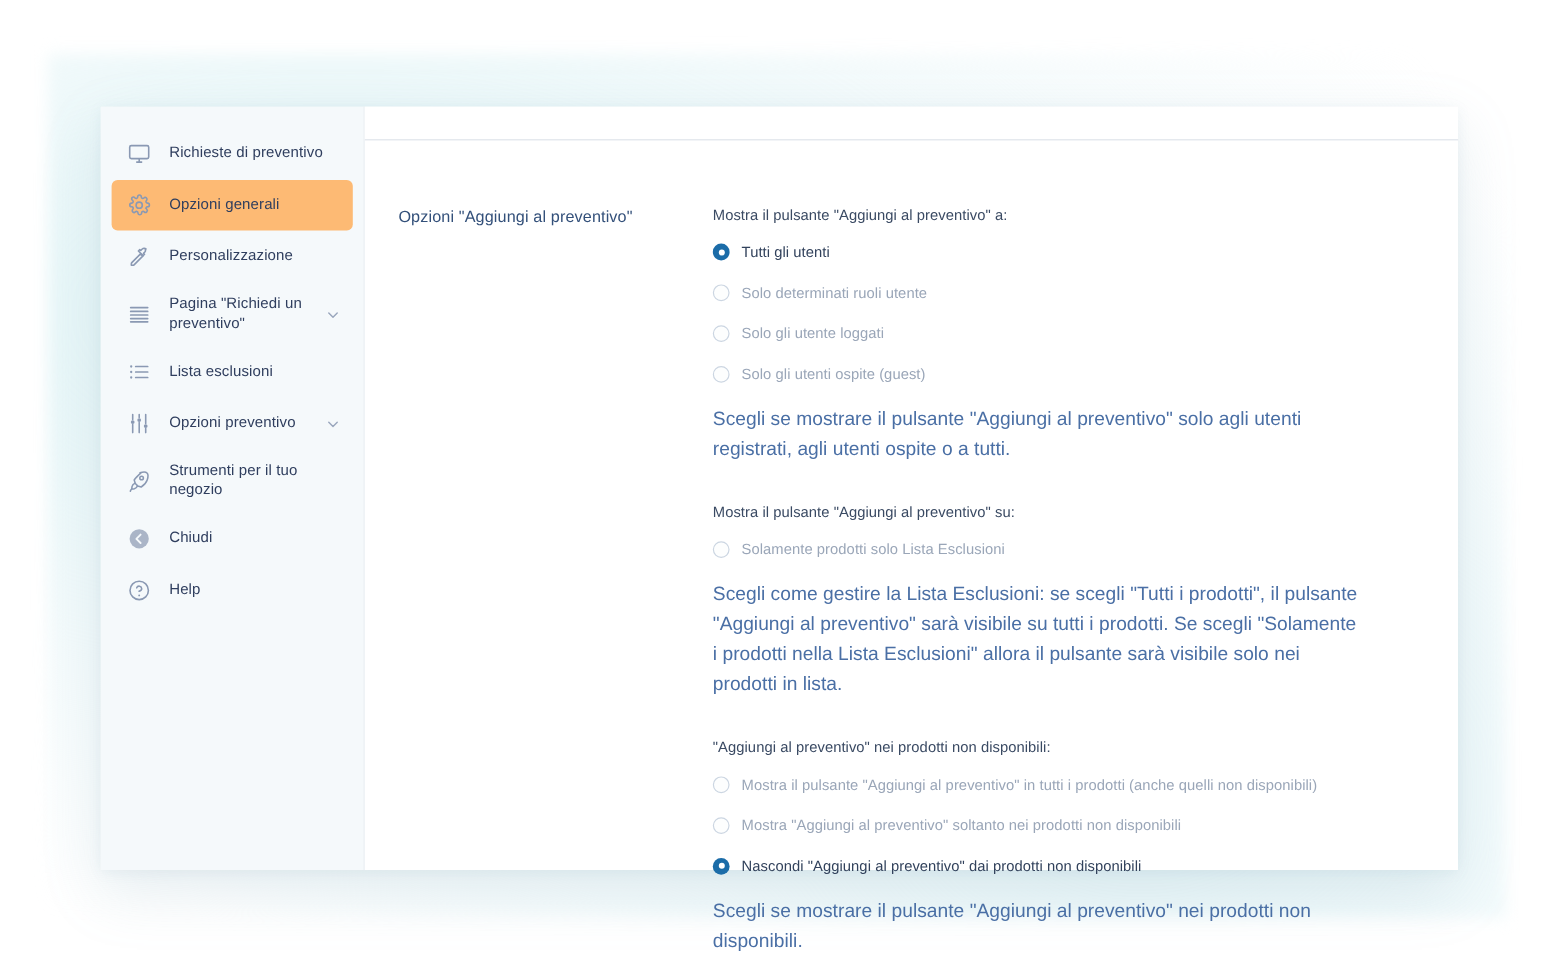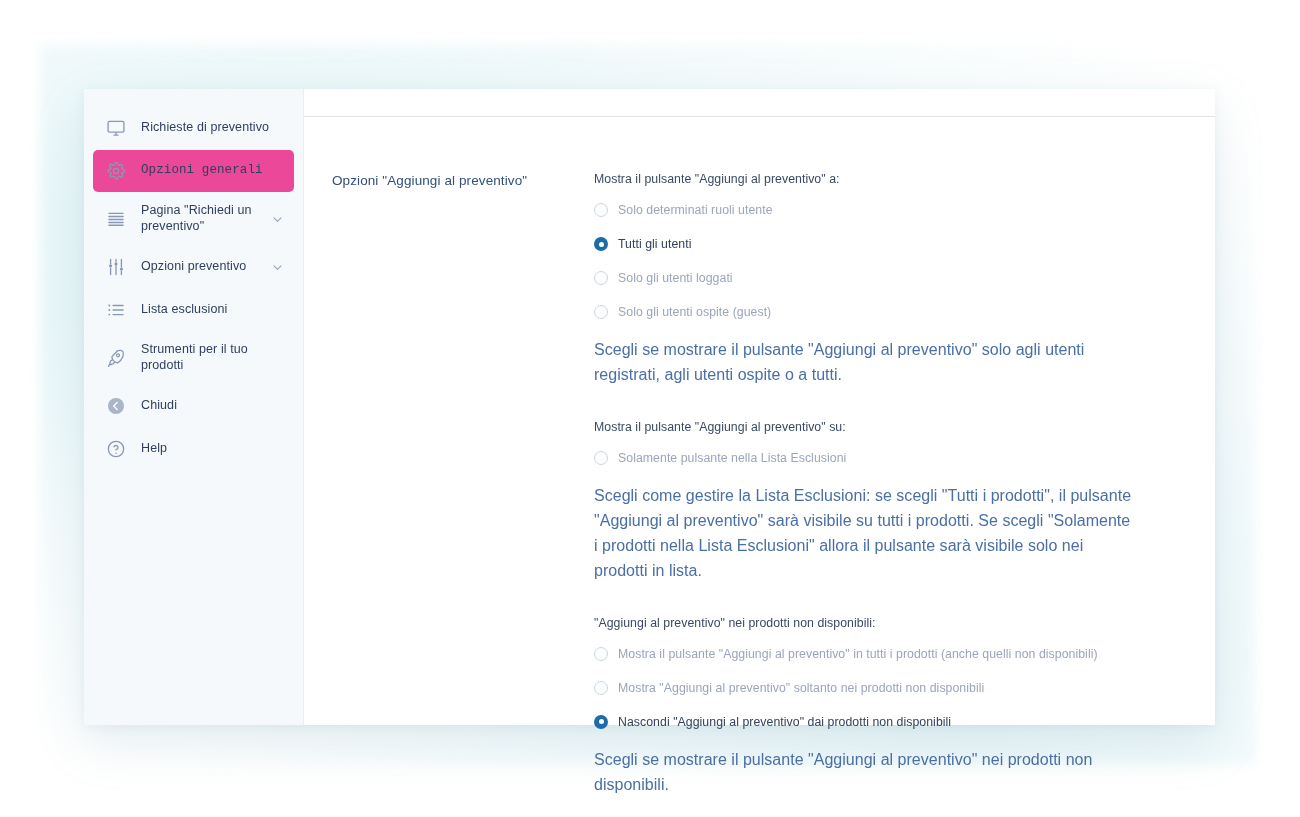--- a/index.html
+++ b/index.html
@@ -58,21 +58,21 @@
     margin: 0 9px;
     padding: 0 12px;
     border-radius: 5px;
     cursor: pointer;
     position: relative;
   }
   .nav-item + .nav-item { margin-top: 1px; }
 
   .nav-item.tall { height: 52px; }
 
-  .nav-item.active { background: #ec4899; font-family: Liberation Mono, monospace; }
+  .nav-item.active { background: #fdba74; }
 
   .nav-icon {
     width: 22px;
     height: 22px;
     flex: 0 0 22px;
     display: flex;
     align-items: center;
     justify-content: center;
     color: #8a99b3;
   }
@@ -219,70 +219,79 @@
       </div>
       <div class="nav-item active">
         <span class="nav-icon">
           <svg width="20" height="20" viewBox="0 0 24 24" fill="none" stroke="currentColor" stroke-width="1.6">
             <circle cx="12" cy="12" r="3.1"></circle>
             <path d="M19.2 14.4a1.5 1.5 0 0 0 .3 1.65l.05.05a1.8 1.8 0 1 1-2.55 2.55l-.05-.05a1.5 1.5 0 0 0-1.65-.3 1.5 1.5 0 0 0-.9 1.37v.14a1.8 1.8 0 1 1-3.6 0v-.07a1.5 1.5 0 0 0-.98-1.37 1.5 1.5 0 0 0-1.65.3l-.05.05a1.8 1.8 0 1 1-2.55-2.55l.05-.05a1.5 1.5 0 0 0 .3-1.65 1.5 1.5 0 0 0-1.37-.9h-.14a1.8 1.8 0 1 1 0-3.6h.07a1.5 1.5 0 0 0 1.37-.98 1.5 1.5 0 0 0-.3-1.65l-.05-.05A1.8 1.8 0 1 1 7.82 4.8l.05.05a1.5 1.5 0 0 0 1.65.3h.07A1.5 1.5 0 0 0 10.5 3.8v-.14a1.8 1.8 0 1 1 3.6 0v.07a1.5 1.5 0 0 0 .9 1.37 1.5 1.5 0 0 0 1.65-.3l.05-.05a1.8 1.8 0 1 1 2.55 2.55l-.05.05a1.5 1.5 0 0 0-.3 1.65v.07a1.5 1.5 0 0 0 1.37.9h.14a1.8 1.8 0 1 1 0 3.6h-.07a1.5 1.5 0 0 0-1.37.9z"></path>
           </svg>
         </span>
         <span class="nav-label">Opzioni generali</span>
       </div>
+      <div class="nav-item">
+        <span class="nav-icon">
+          <svg width="20" height="20" viewBox="0 0 24 24" fill="none" stroke="currentColor" stroke-width="1.6" stroke-linecap="round" stroke-linejoin="round">
+            <path d="M18.9 4.2a2.7 2.7 0 0 0-3.85 0l-1.5 1.5-.95-.95-1.4 1.4 4.7 4.7 1.4-1.4-.95-.95 1.5-1.5a2.7 2.7 0 0 0 .05-2.8z"></path>
+            <path d="M13.3 9.1 4.6 17.8c-.3.3-.45.7-.45 1.1v1.6h1.6c.4 0 .8-.15 1.1-.45l8.7-8.7z"></path>
+          </svg>
+        </span>
+        <span class="nav-label">Personalizzazione</span>
+      </div>
       <div class="nav-item tall">
         <span class="nav-icon">
           <svg width="20" height="20" viewBox="0 0 24 24" fill="none" stroke="currentColor" stroke-width="1.7" stroke-linecap="round">
             <path d="M3.5 5.2h17M3.5 9h17M3.5 12.6h17M3.5 16.2h17M3.5 19.4h17"></path>
           </svg>
         </span>
         <span class="nav-label">Pagina "Richiedi un preventivo"</span>
         <span class="chevron">
           <svg width="13" height="13" viewBox="0 0 24 24" fill="none" stroke="currentColor" stroke-width="2.2" stroke-linecap="round" stroke-linejoin="round">
             <path d="M5.5 9 12 15.5 18.5 9"></path>
           </svg>
         </span>
+      </div>
+      <div class="nav-item">
+        <span class="nav-icon">
+          <svg width="20" height="20" viewBox="0 0 24 24" fill="none" stroke="currentColor" stroke-width="1.7" stroke-linecap="round">
+            <path d="M8.5 6.5h12M8.5 12h12M8.5 17.5h12"></path>
+            <circle cx="4" cy="6.5" r="1.15" fill="currentColor" stroke="none"></circle>
+            <circle cx="4" cy="12" r="1.15" fill="currentColor" stroke="none"></circle>
+            <circle cx="4" cy="17.5" r="1.15" fill="currentColor" stroke="none"></circle>
+          </svg>
+        </span>
+        <span class="nav-label">Lista esclusioni</span>
       </div>
       <div class="nav-item">
         <span class="nav-icon">
           <svg width="20" height="20" viewBox="0 0 24 24" fill="none" stroke="currentColor" stroke-width="1.6" stroke-linecap="round">
             <path d="M5.5 3v5M5.5 13v8M12 3v3M12 11v10M18.5 3v9M18.5 17v4"></path>
             <circle cx="5.5" cy="10.5" r="1.9" fill="currentColor" stroke="none"></circle>
             <circle cx="12" cy="8.5" r="1.9" fill="currentColor" stroke="none"></circle>
             <circle cx="18.5" cy="14.5" r="1.9" fill="currentColor" stroke="none"></circle>
           </svg>
         </span>
         <span class="nav-label">Opzioni preventivo</span>
         <span class="chevron">
           <svg width="13" height="13" viewBox="0 0 24 24" fill="none" stroke="currentColor" stroke-width="2.2" stroke-linecap="round" stroke-linejoin="round">
             <path d="M5.5 9 12 15.5 18.5 9"></path>
           </svg>
         </span>
       </div>
-      <div class="nav-item">
-        <span class="nav-icon">
-          <svg width="20" height="20" viewBox="0 0 24 24" fill="none" stroke="currentColor" stroke-width="1.7" stroke-linecap="round">
-            <path d="M8.5 6.5h12M8.5 12h12M8.5 17.5h12"></path>
-            <circle cx="4" cy="6.5" r="1.15" fill="currentColor" stroke="none"></circle>
-            <circle cx="4" cy="12" r="1.15" fill="currentColor" stroke="none"></circle>
-            <circle cx="4" cy="17.5" r="1.15" fill="currentColor" stroke="none"></circle>
-          </svg>
-        </span>
-        <span class="nav-label">Lista esclusioni</span>
-      </div>
       <div class="nav-item tall">
         <span class="nav-icon">
           <svg width="20" height="20" viewBox="0 0 24 24" fill="none" stroke="currentColor" stroke-width="1.55" stroke-linecap="round" stroke-linejoin="round">
             <path d="M13.4 3.6c3.2-1.1 6.2-.6 7 .2.8.8 1.3 3.8.2 7-.9 2.6-3.2 5.2-6 7l-3.5-1.1-2.4-2.4-1.1-3.5c1.8-2.8 4.4-5.1 6.8-7.2z" transform="translate(-0.6,0)"></path>
             <circle cx="14.4" cy="8.8" r="1.8"></circle>
             <path d="M7.6 14.2c-1.3.5-2.3 1.6-2.7 3-.2.8-.3 1.7-.3 2.6.9 0 1.8-.1 2.6-.3 1.4-.4 2.5-1.4 3-2.7"></path>
             <path d="M4.4 19.8c-.6.6-1.1 1.4-1.3 2.2"></path>
           </svg>
         </span>
-        <span class="nav-label">Strumenti per il tuo prodotti</span>
+        <span class="nav-label">Strumenti per il tuo negozio</span>
       </div>
       <div class="nav-item">
         <span class="nav-icon">
           <svg width="20" height="20" viewBox="0 0 24 24">
             <circle cx="12" cy="12" r="9.6" fill="#aab5c7"></circle>
             <path d="M13.4 7.8 9.2 12l4.2 4.2" fill="none" stroke="#f5f9fb" stroke-width="1.9" stroke-linecap="round" stroke-linejoin="round"></path>
           </svg>
         </span>
         <span class="nav-label">Chiudi</span>
       </div>
@@ -298,43 +307,43 @@
       </div>
     </nav>
 
   <div class="content">
     <div class="topbar"></div>
     <div class="panel-body">
       <div class="section-title">Opzioni "Aggiungi al preventivo"</div>
       <div class="options" id="options">
           <div class="group">
             <div class="group-label">Mostra il pulsante "Aggiungi al preventivo" a:</div>
-            <label class="radio-row">
-              <span class="radio"></span>
-              <span class="radio-label">Solo determinati ruoli utente</span>
-            </label>
             <label class="radio-row selected">
               <span class="radio checked"></span>
               <span class="radio-label">Tutti gli utenti</span>
             </label>
             <label class="radio-row">
               <span class="radio"></span>
-              <span class="radio-label">Solo gli utenti loggati</span>
+              <span class="radio-label">Solo determinati ruoli utente</span>
+            </label>
+            <label class="radio-row">
+              <span class="radio"></span>
+              <span class="radio-label">Solo gli utente loggati</span>
             </label>
             <label class="radio-row">
               <span class="radio"></span>
               <span class="radio-label">Solo gli utenti ospite (guest)</span>
             </label>
             <div class="help-text">Scegli se mostrare il pulsante "Aggiungi al preventivo" solo agli utenti registrati, agli utenti ospite o a tutti.</div>
           </div>
           <div class="group">
             <div class="group-label">Mostra il pulsante "Aggiungi al preventivo" su:</div>
             <label class="radio-row">
               <span class="radio"></span>
-              <span class="radio-label">Solamente pulsante nella Lista Esclusioni</span>
+              <span class="radio-label">Solamente prodotti solo Lista Esclusioni</span>
             </label>
             <div class="help-text">Scegli come gestire la Lista Esclusioni: se scegli "Tutti i prodotti", il pulsante "Aggiungi al preventivo" sarà visibile su tutti i prodotti. Se scegli "Solamente i prodotti nella Lista Esclusioni" allora il pulsante sarà visibile solo nei prodotti in lista.</div>
           </div>
           <div class="group">
             <div class="group-label">"Aggiungi al preventivo" nei prodotti non disponibili:</div>
             <label class="radio-row">
               <span class="radio"></span>
               <span class="radio-label">Mostra il pulsante "Aggiungi al preventivo" in tutti i prodotti (anche quelli non disponibili)</span>
             </label>
             <label class="radio-row">

